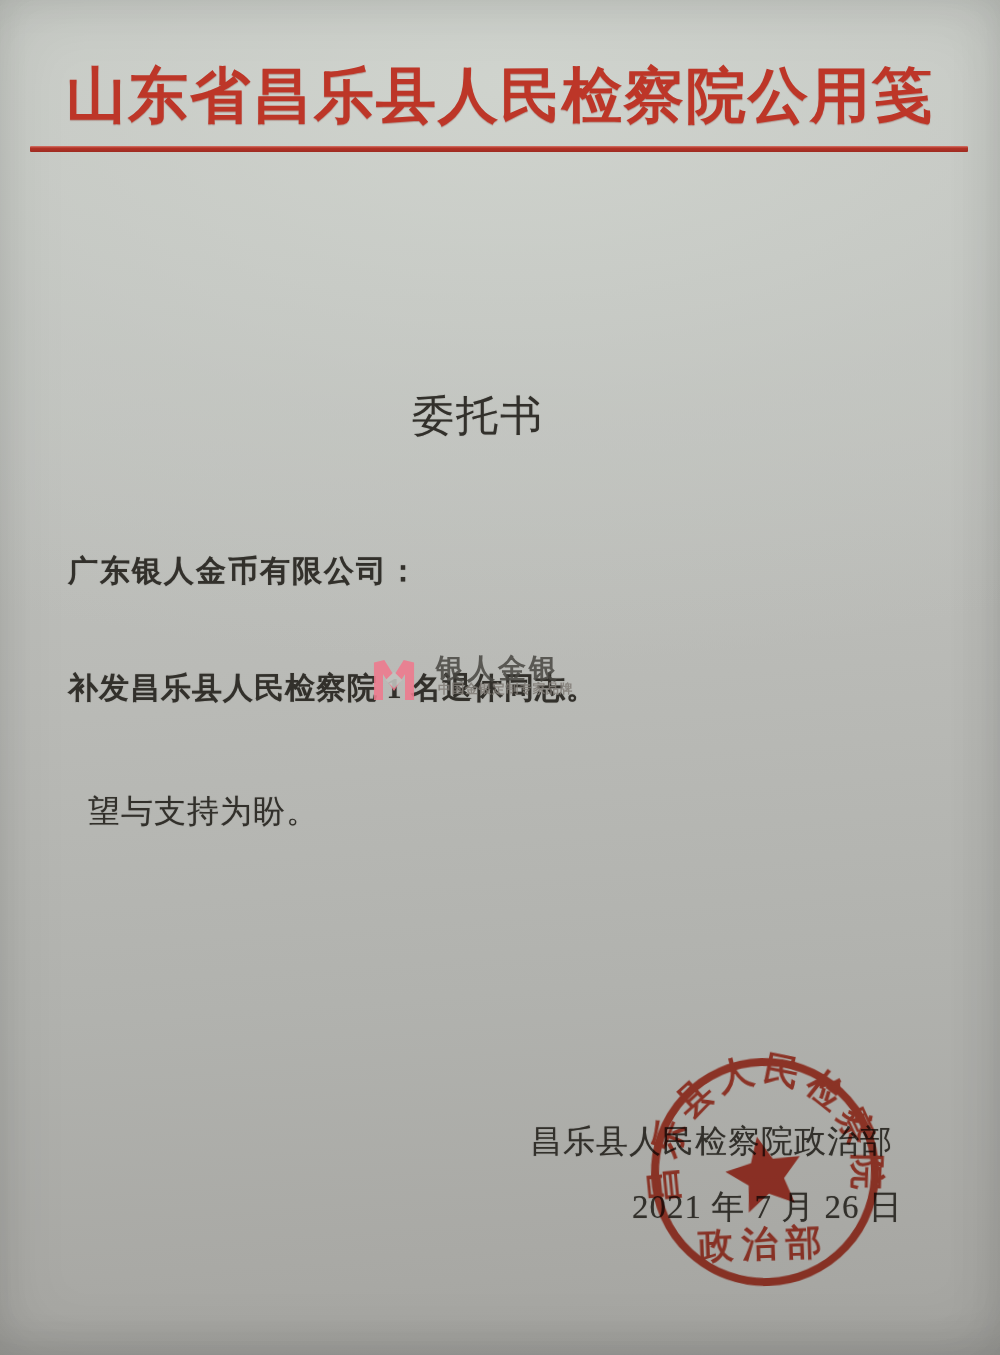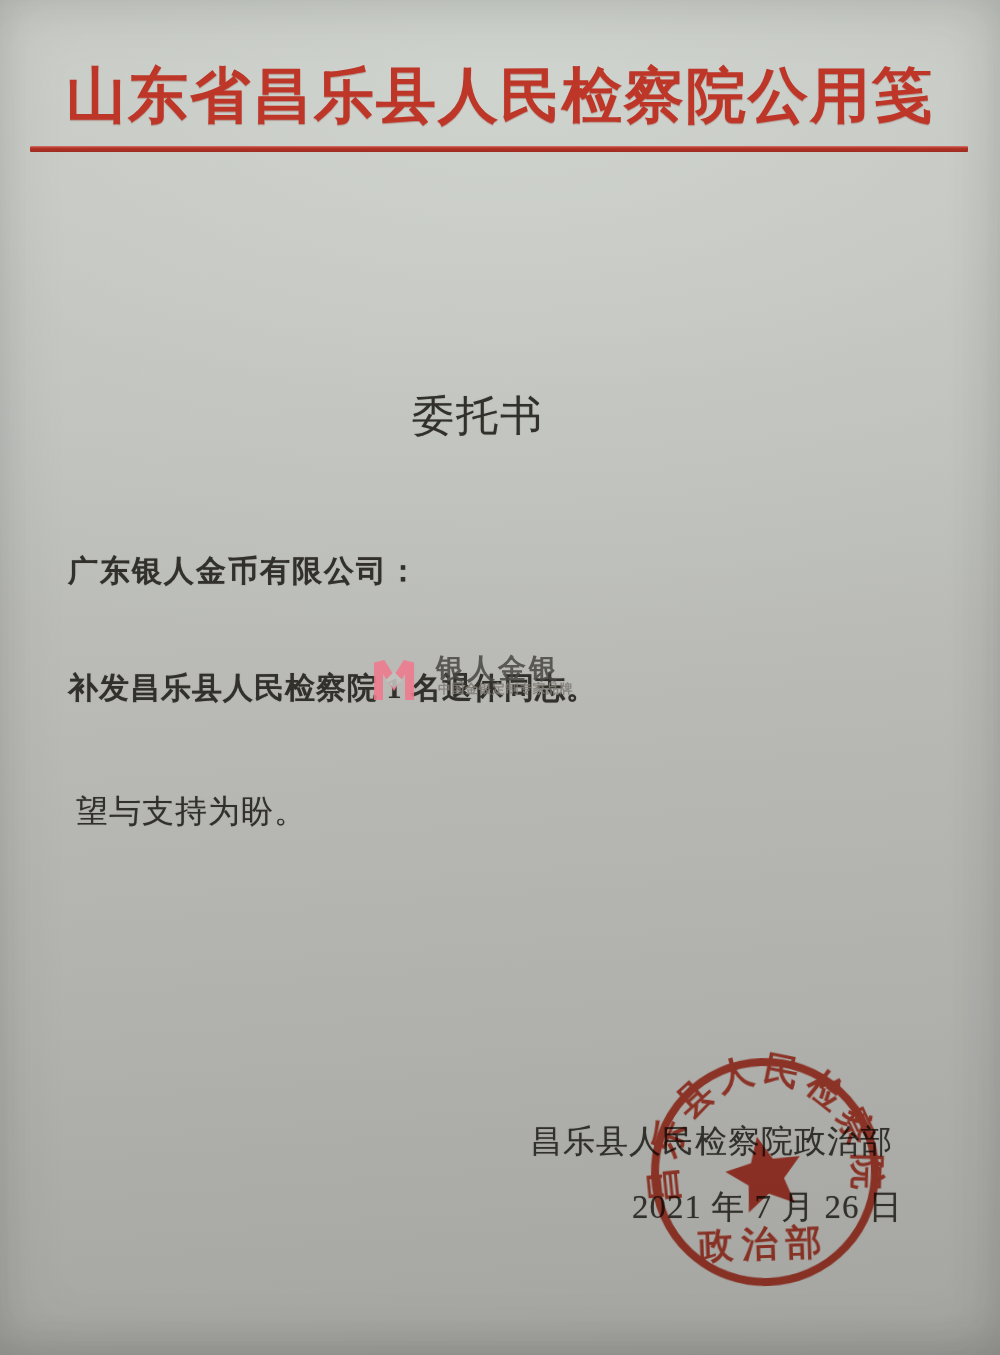--- a/index.html
+++ b/index.html
@@ -22,21 +22,21 @@
   }
   .rule{
     top:146px;left:30px;width:938px;height:6px;
     background:linear-gradient(180deg,#d4766a 0%,#b23226 35%,#9e2b21 100%);
     border-radius:1px;
   }
   .doc-title{top:388px;left:412px;font-size:42px;letter-spacing:2px;}
   .addressee{top:551px;left:68px;font-size:30px;font-weight:700;letter-spacing:2px;}
   .body-line1{top:612px;left:104px;font-size:33px;letter-spacing:1px;}
   .body-line2{top:668px;left:68px;font-size:30px;letter-spacing:1px;font-weight:bold;}
-  .closing{top:790px;left:76px;font-size:32px;letter-spacing:1px;}
+  .closing{top:790px;left:88px;font-size:32px;letter-spacing:1px;}
   .sig-org{top:1120px;left:530px;font-size:32px;letter-spacing:1px;}
   .sig-date{top:1185px;left:632px;font-size:33px;letter-spacing:1px;}
 
   
   .watermark{top:0;left:0;width:1000px;height:1355px;pointer-events:none;border-radius:11px;}
   .wm-logo{position:absolute;left:372px;top:657px;width:44px;height:46px;opacity:.88;}
   .wm-brand{
     position:absolute;left:436px;top:650px;
     font-family:"DejaVu Sans","Liberation Sans",sans-serif;
     font-size:28px;font-weight:800;letter-spacing:3px;

